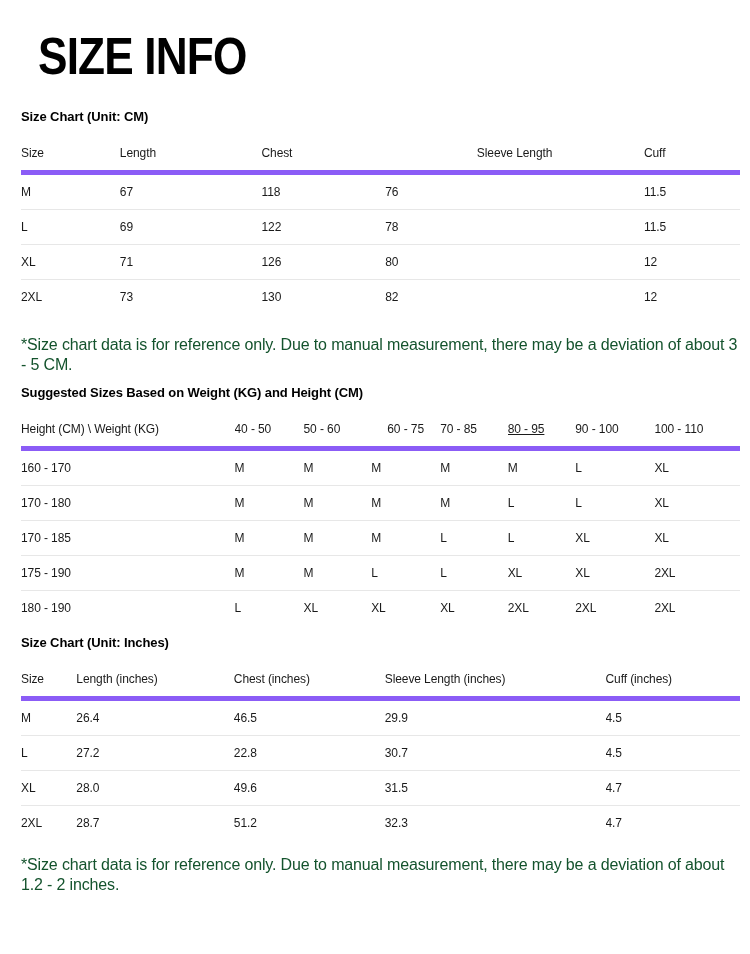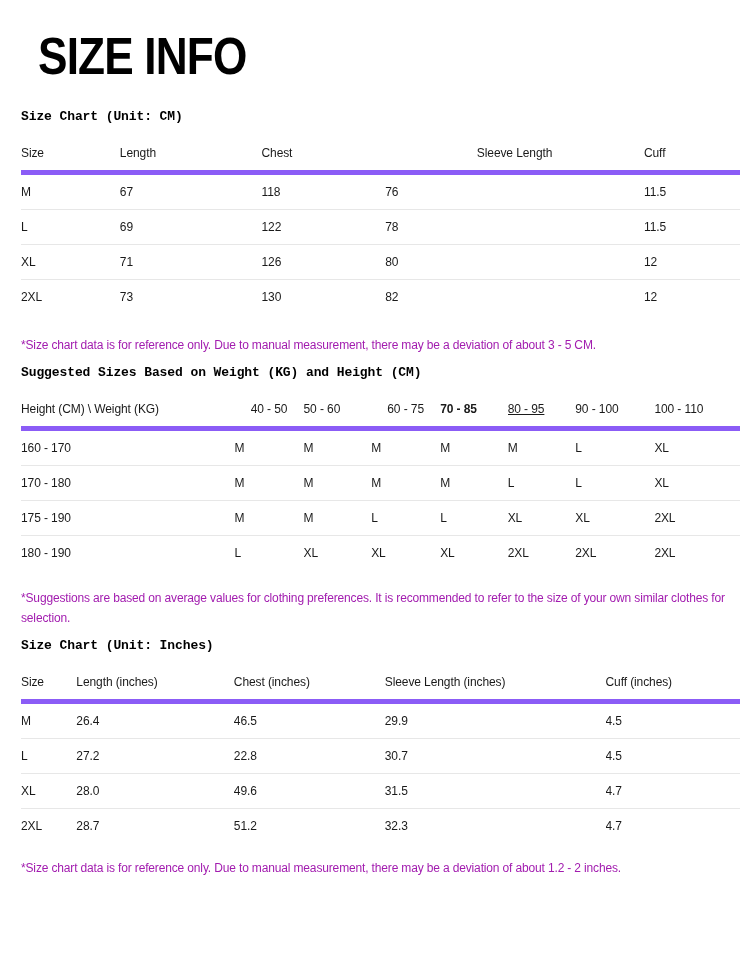--- a/index.html
+++ b/index.html
@@ -27,21 +27,20 @@
     white-space: nowrap;
     transform: scaleX(0.85);
     transform-origin: left center;
   }
   .heading {
     margin: 0;
     font-size: 13px;
     font-weight: 700;
     letter-spacing: -0.1px;
     color: #000;
-    font-family: Liberation Mono, monospace;
   }
   .h-cm { margin-top: 27px; }
   .h-wt { margin-top: 10px; }
   .h-in { margin-top: 10px; }
   table {
     width: 100%;
     border-collapse: collapse;
     table-layout: fixed;
     margin-top: 12px;
   }
@@ -59,38 +58,38 @@
   }
   thead tr { border-bottom: 5px solid #8b5cf6; }
   tbody tr:not(:last-child) { border-bottom: 1px solid #e7e7e7; }
 
   .t-cm th:nth-child(1) { width: 13.75%; }
   .t-cm th:nth-child(2) { width: 19.7%; }
   .t-cm th:nth-child(3) { width: 17.2%; }
   .t-cm th:nth-child(4) { width: 36.0%; text-align: center; }
 
   .t-wt th:nth-child(1) { width: 29.7%; }
-  .t-wt th:nth-child(2) { width: 9.6%; text-align: center; }
+  .t-wt th:nth-child(2) { width: 9.6%; }
   .t-wt th:nth-child(3) { width: 9.4%; }
   .t-wt th:nth-child(4) { width: 9.6%; text-align: center; }
-  .t-wt th:nth-child(5) { width: 9.4%; font-weight: bold; }
+  .t-wt th:nth-child(5) { width: 9.4%; }
   .t-wt th:nth-child(6) { width: 9.4%; text-decoration: underline; }
   .t-wt th:nth-child(7) { width: 11.0%; }
 
   .t-in th:nth-child(1) { width: 7.7%; }
   .t-in th:nth-child(2) { width: 21.9%; }
   .t-in th:nth-child(3) { width: 21.0%; }
   .t-in th:nth-child(4) { width: 30.7%; }
 
   .note {
     margin: 0;
-    font-size: 12px;
+    font-size: 16px;
     letter-spacing: -0.15px;
     line-height: 20px;
-    color: #a21caf;
+    color: #14532d;
   }
   .note-cm { margin-top: 21px; }
   .note-wt { margin-top: 18px; }
   .note-in { margin-top: 15px; }
 </style>
 </head>
 <body>
 
 <div class="page">
 
@@ -172,20 +171,30 @@
             <td>170 - 180</td>
             <td>M</td>
             <td>M</td>
             <td>M</td>
             <td>M</td>
             <td>L</td>
             <td>L</td>
             <td>XL</td>
           </tr>
           <tr>
+            <td>170 - 185</td>
+            <td>M</td>
+            <td>M</td>
+            <td>M</td>
+            <td>L</td>
+            <td>L</td>
+            <td>XL</td>
+            <td>XL</td>
+          </tr>
+          <tr>
             <td>175 - 190</td>
             <td>M</td>
             <td>M</td>
             <td>L</td>
             <td>L</td>
             <td>XL</td>
             <td>XL</td>
             <td>2XL</td>
           </tr>
           <tr>
@@ -193,21 +202,20 @@
             <td>L</td>
             <td>XL</td>
             <td>XL</td>
             <td>XL</td>
             <td>2XL</td>
             <td>2XL</td>
             <td>2XL</td>
           </tr>
         </tbody>
       </table>
-    <p class="note note-wt">*Suggestions are based on average values for clothing preferences. It is recommended to refer to the size of your own similar clothes for selection.</p>
   </section>
 
   <section>
     <h2 class="heading h-in">Size Chart (Unit: Inches)</h2>
     <table class="t-in">
         <thead>
           <tr>
             <th>Size</th>
             <th>Length (inches)</th>
             <th>Chest (inches)</th>

